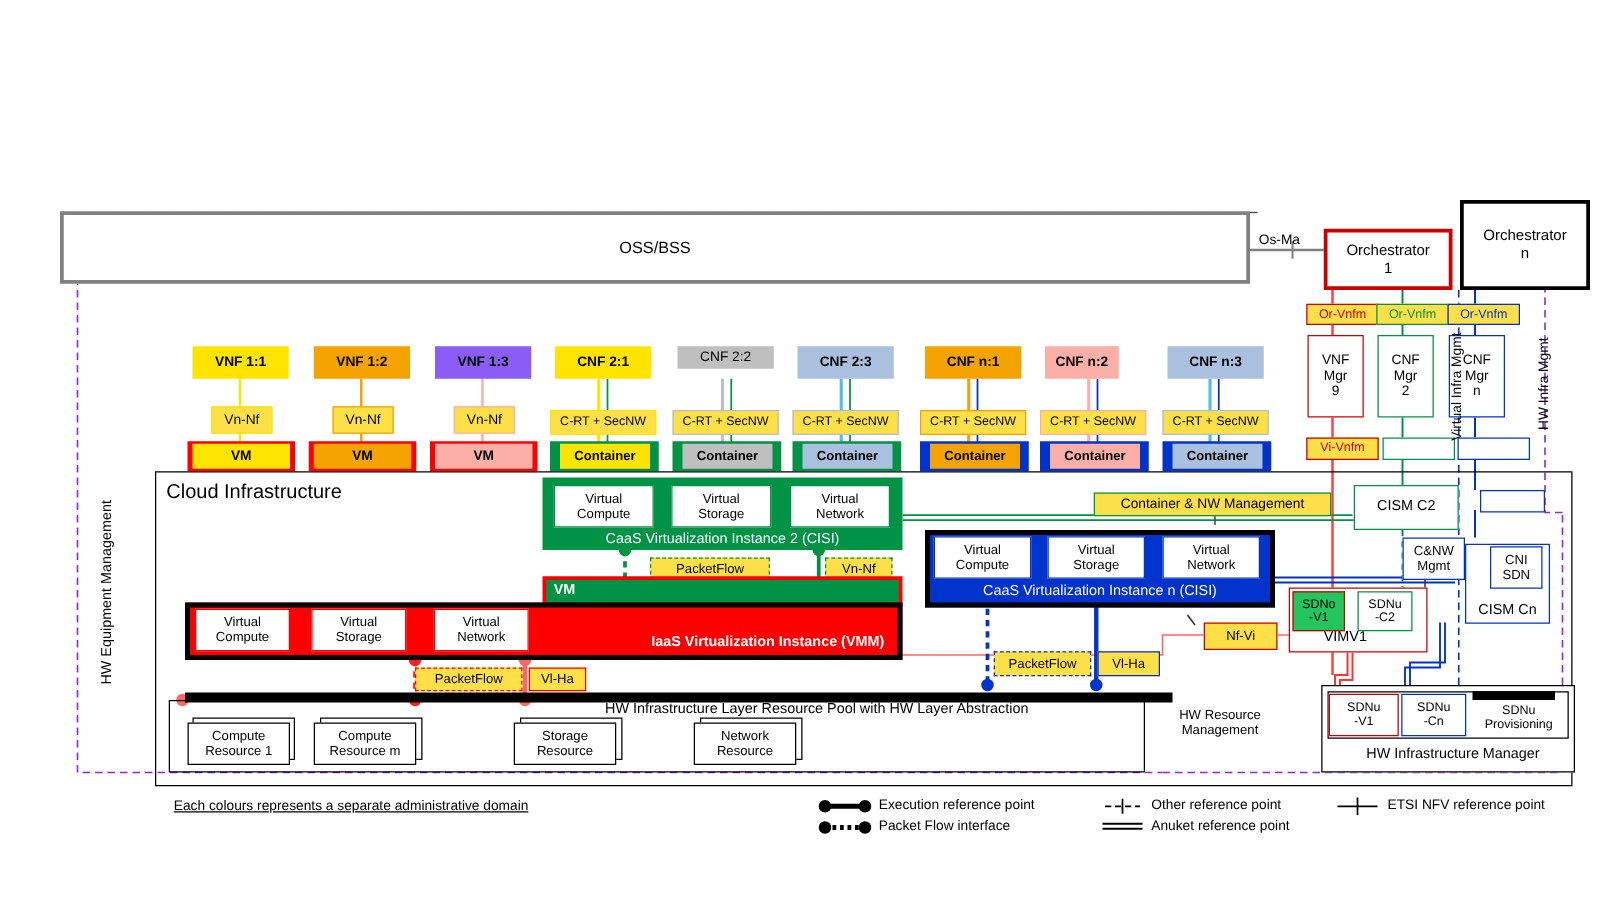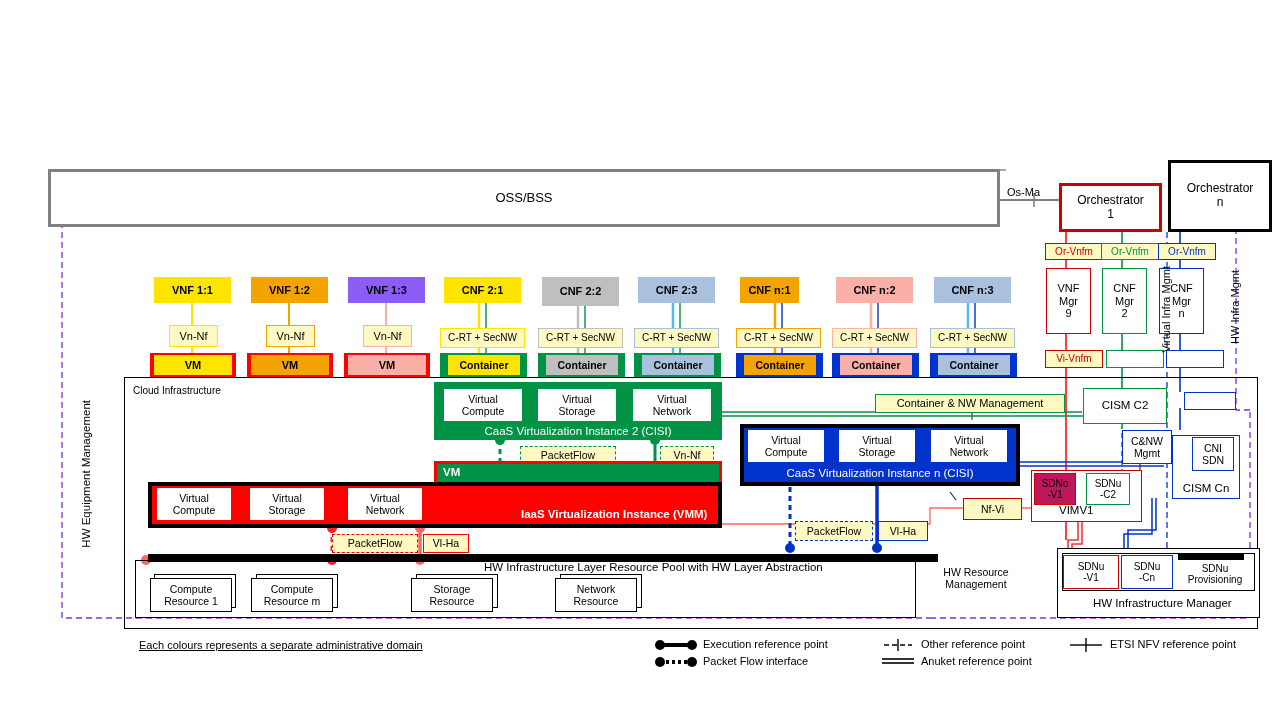--- a/index.html
+++ b/index.html
@@ -2,21 +2,21 @@
 <html><head>
 <meta charset="utf-8">
 <style>
   html,body{margin:0;padding:0;background:#fff;}
   body{width:1280px;height:720px;position:relative;overflow:hidden;
        font-family:"Liberation Sans","DejaVu Sans",sans-serif;color:#000;}
   #stage{position:absolute;left:0;top:0;width:1280px;height:720px;}
   .abs{position:absolute;box-sizing:border-box;}
   .ctr{display:flex;align-items:center;justify-content:center;text-align:center;line-height:1.15;}
   .lbox{ 
-    background:#fef9c3;border:1px solid #000;font-size:11px;}
+    background:#fde047;border:1px solid #000;font-size:11px;}
   .txt{position:absolute;white-space:nowrap;}
   svg{position:absolute;left:0;top:0;width:1280px;height:720px;overflow:visible;pointer-events:none;}
   .vert{writing-mode:vertical-rl;transform:rotate(180deg);}
 </style>
 </head>
 <body>
 
 <div id="stage">
 
   <svg>
@@ -163,21 +163,21 @@
     <span>CNF 2:1</span>
     </div>
   <div class="abs ctr lbox" style="left:440px;top:328px;width:85px;height:20px;border-color:#FFE400;font-size:10px;">
     <span>C-RT + SecNW</span>
     </div>
   <div class="abs" style="left:440px;top:353px;width:87px;height:24px;background:#009245;"></div>
   <div class="abs ctr" style="left:448px;top:355px;width:72px;height:20px;background:#FFE400;font-size:10.5px;font-weight:bold;">
     <span>Container</span>
     </div>
 
-  <div class="abs ctr" style="left:542px;top:277px;width:77px;height:29px;background:#BFBFBF;font-size:11px;font-weight:bold;">
+  <div class="abs ctr" style="left:542px;top:277px;width:77px;height:18px;background:#BFBFBF;font-size:11px;font-weight:normal;">
     <span>CNF 2:2</span>
     </div>
   <div class="abs ctr lbox" style="left:538px;top:328px;width:85px;height:20px;border-color:#BFBFBF;font-size:10px;">
     <span>C-RT + SecNW</span>
     </div>
   <div class="abs" style="left:538px;top:353px;width:87px;height:24px;background:#009245;"></div>
   <div class="abs ctr" style="left:546px;top:355px;width:72px;height:20px;background:#BFBFBF;font-size:10.5px;font-weight:bold;">
     <span>Container</span>
     </div>
 
@@ -185,32 +185,32 @@
     <span>CNF 2:3</span>
     </div>
   <div class="abs ctr lbox" style="left:634px;top:328px;width:85px;height:20px;border-color:#A9C0DE;font-size:10px;">
     <span>C-RT + SecNW</span>
     </div>
   <div class="abs" style="left:634px;top:353px;width:87px;height:24px;background:#009245;"></div>
   <div class="abs ctr" style="left:642px;top:355px;width:72px;height:20px;background:#A9C0DE;font-size:10.5px;font-weight:bold;">
     <span>Container</span>
     </div>
 
-  <div class="abs ctr" style="left:740px;top:277px;width:59px;height:26px;background:#F5A300;font-size:11px;font-weight:bold;">
+  <div class="abs ctr" style="left:740px;top:277px;width:77px;height:26px;background:#F5A300;font-size:11px;font-weight:bold;">
     <span>CNF n:1</span>
     </div>
   <div class="abs ctr lbox" style="left:736px;top:328px;width:85px;height:20px;border-color:#F5A300;font-size:10px;">
     <span>C-RT + SecNW</span>
     </div>
   <div class="abs" style="left:736px;top:353px;width:87px;height:24px;background:#0033CC;"></div>
   <div class="abs ctr" style="left:744px;top:355px;width:72px;height:20px;background:#F5A300;font-size:10.5px;font-weight:bold;">
     <span>Container</span>
     </div>
 
-  <div class="abs ctr" style="left:836px;top:277px;width:77px;height:26px;background:#FBAFA6;font-size:11px;font-weight:bold;">
+  <div class="abs ctr" style="left:836px;top:277px;width:59px;height:26px;background:#FBAFA6;font-size:11px;font-weight:bold;">
     <span>CNF n:2</span>
     </div>
   <div class="abs ctr lbox" style="left:832px;top:328px;width:85px;height:20px;border-color:#FBAFA6;font-size:10px;">
     <span>C-RT + SecNW</span>
     </div>
   <div class="abs" style="left:832px;top:353px;width:87px;height:24px;background:#0033CC;"></div>
   <div class="abs ctr" style="left:840px;top:355px;width:72px;height:20px;background:#FBAFA6;font-size:10.5px;font-weight:bold;">
     <span>Container</span>
     </div>
 
@@ -219,21 +219,21 @@
     </div>
   <div class="abs ctr lbox" style="left:930px;top:328px;width:85px;height:20px;border-color:#A9C0DE;font-size:10px;">
     <span>C-RT + SecNW</span>
     </div>
   <div class="abs" style="left:930px;top:353px;width:87px;height:24px;background:#0033CC;"></div>
   <div class="abs ctr" style="left:938px;top:355px;width:72px;height:20px;background:#A9C0DE;font-size:10.5px;font-weight:bold;">
     <span>Container</span>
     </div>
 
   <div class="abs" style="left:124px;top:377px;width:1134px;height:252px;border:1.5px solid #000;background:transparent;"></div>
-  <div class="abs txt" style="left:133px;top:385px;font-size:10px;">Cloud Infrastructure</div>
+  <div class="abs txt" style="left:133px;top:385px;font-size:16px;">Cloud Infrastructure</div>
 
   <div class="abs" style="left:434px;top:382px;width:288px;height:58px;background:#009245;"></div>
   <div class="abs ctr" style="left:443px;top:388px;width:80px;height:34px;background:#fff;border:1px solid #009245;font-size:10.5px;flex-direction:column;">
     <span style="white-space:pre-line">Virtual
 Compute</span>
     </div>
   <div class="abs ctr" style="left:537px;top:388px;width:80px;height:34px;background:#fff;border:1px solid #009245;font-size:10.5px;">
     <span style="white-space:pre-line">Virtual
 Storage</span>
     </div>
@@ -383,21 +383,21 @@
     <span style="white-space:pre-line">CNI
 SDN</span>
     </div>
 
   <div class="abs ctr lbox" style="left:963px;top:498px;width:59px;height:22px;border-color:#CC0000;font-size:10.5px;">
     <span>Nf-Vi</span>
     </div>
 
   <div class="abs" style="left:1031px;top:470px;width:111px;height:52px;border:1.3px solid #CC0000;background:#fff;"></div>
   <div class="abs txt" style="left:1059px;top:504px;font-size:11.5px;">VIMV1</div>
-  <div class="abs ctr" style="left:1034px;top:473px;width:42px;height:32px;border:1.2px solid #CC0000;background:#be185d;font-size:10px;">
+  <div class="abs ctr" style="left:1034px;top:473px;width:42px;height:32px;border:1.2px solid #CC0000;background:#22c55e;font-size:10px;">
     <span style="white-space:pre-line">SDNo
 -V1</span>
     </div>
   <div class="abs ctr" style="left:1086px;top:473px;width:44px;height:32px;border:1.2px solid #009245;background:#fff;font-size:10px;">
     <span style="white-space:pre-line">SDNu
 -C2</span>
     </div>
 
   <div class="abs" style="left:1057px;top:548px;width:203px;height:70px;border:1.4px solid #000;background:#fff;"></div>
   <div class="abs txt" style="left:1093px;top:597px;font-size:11.5px;">HW Infrastructure Manager</div>

